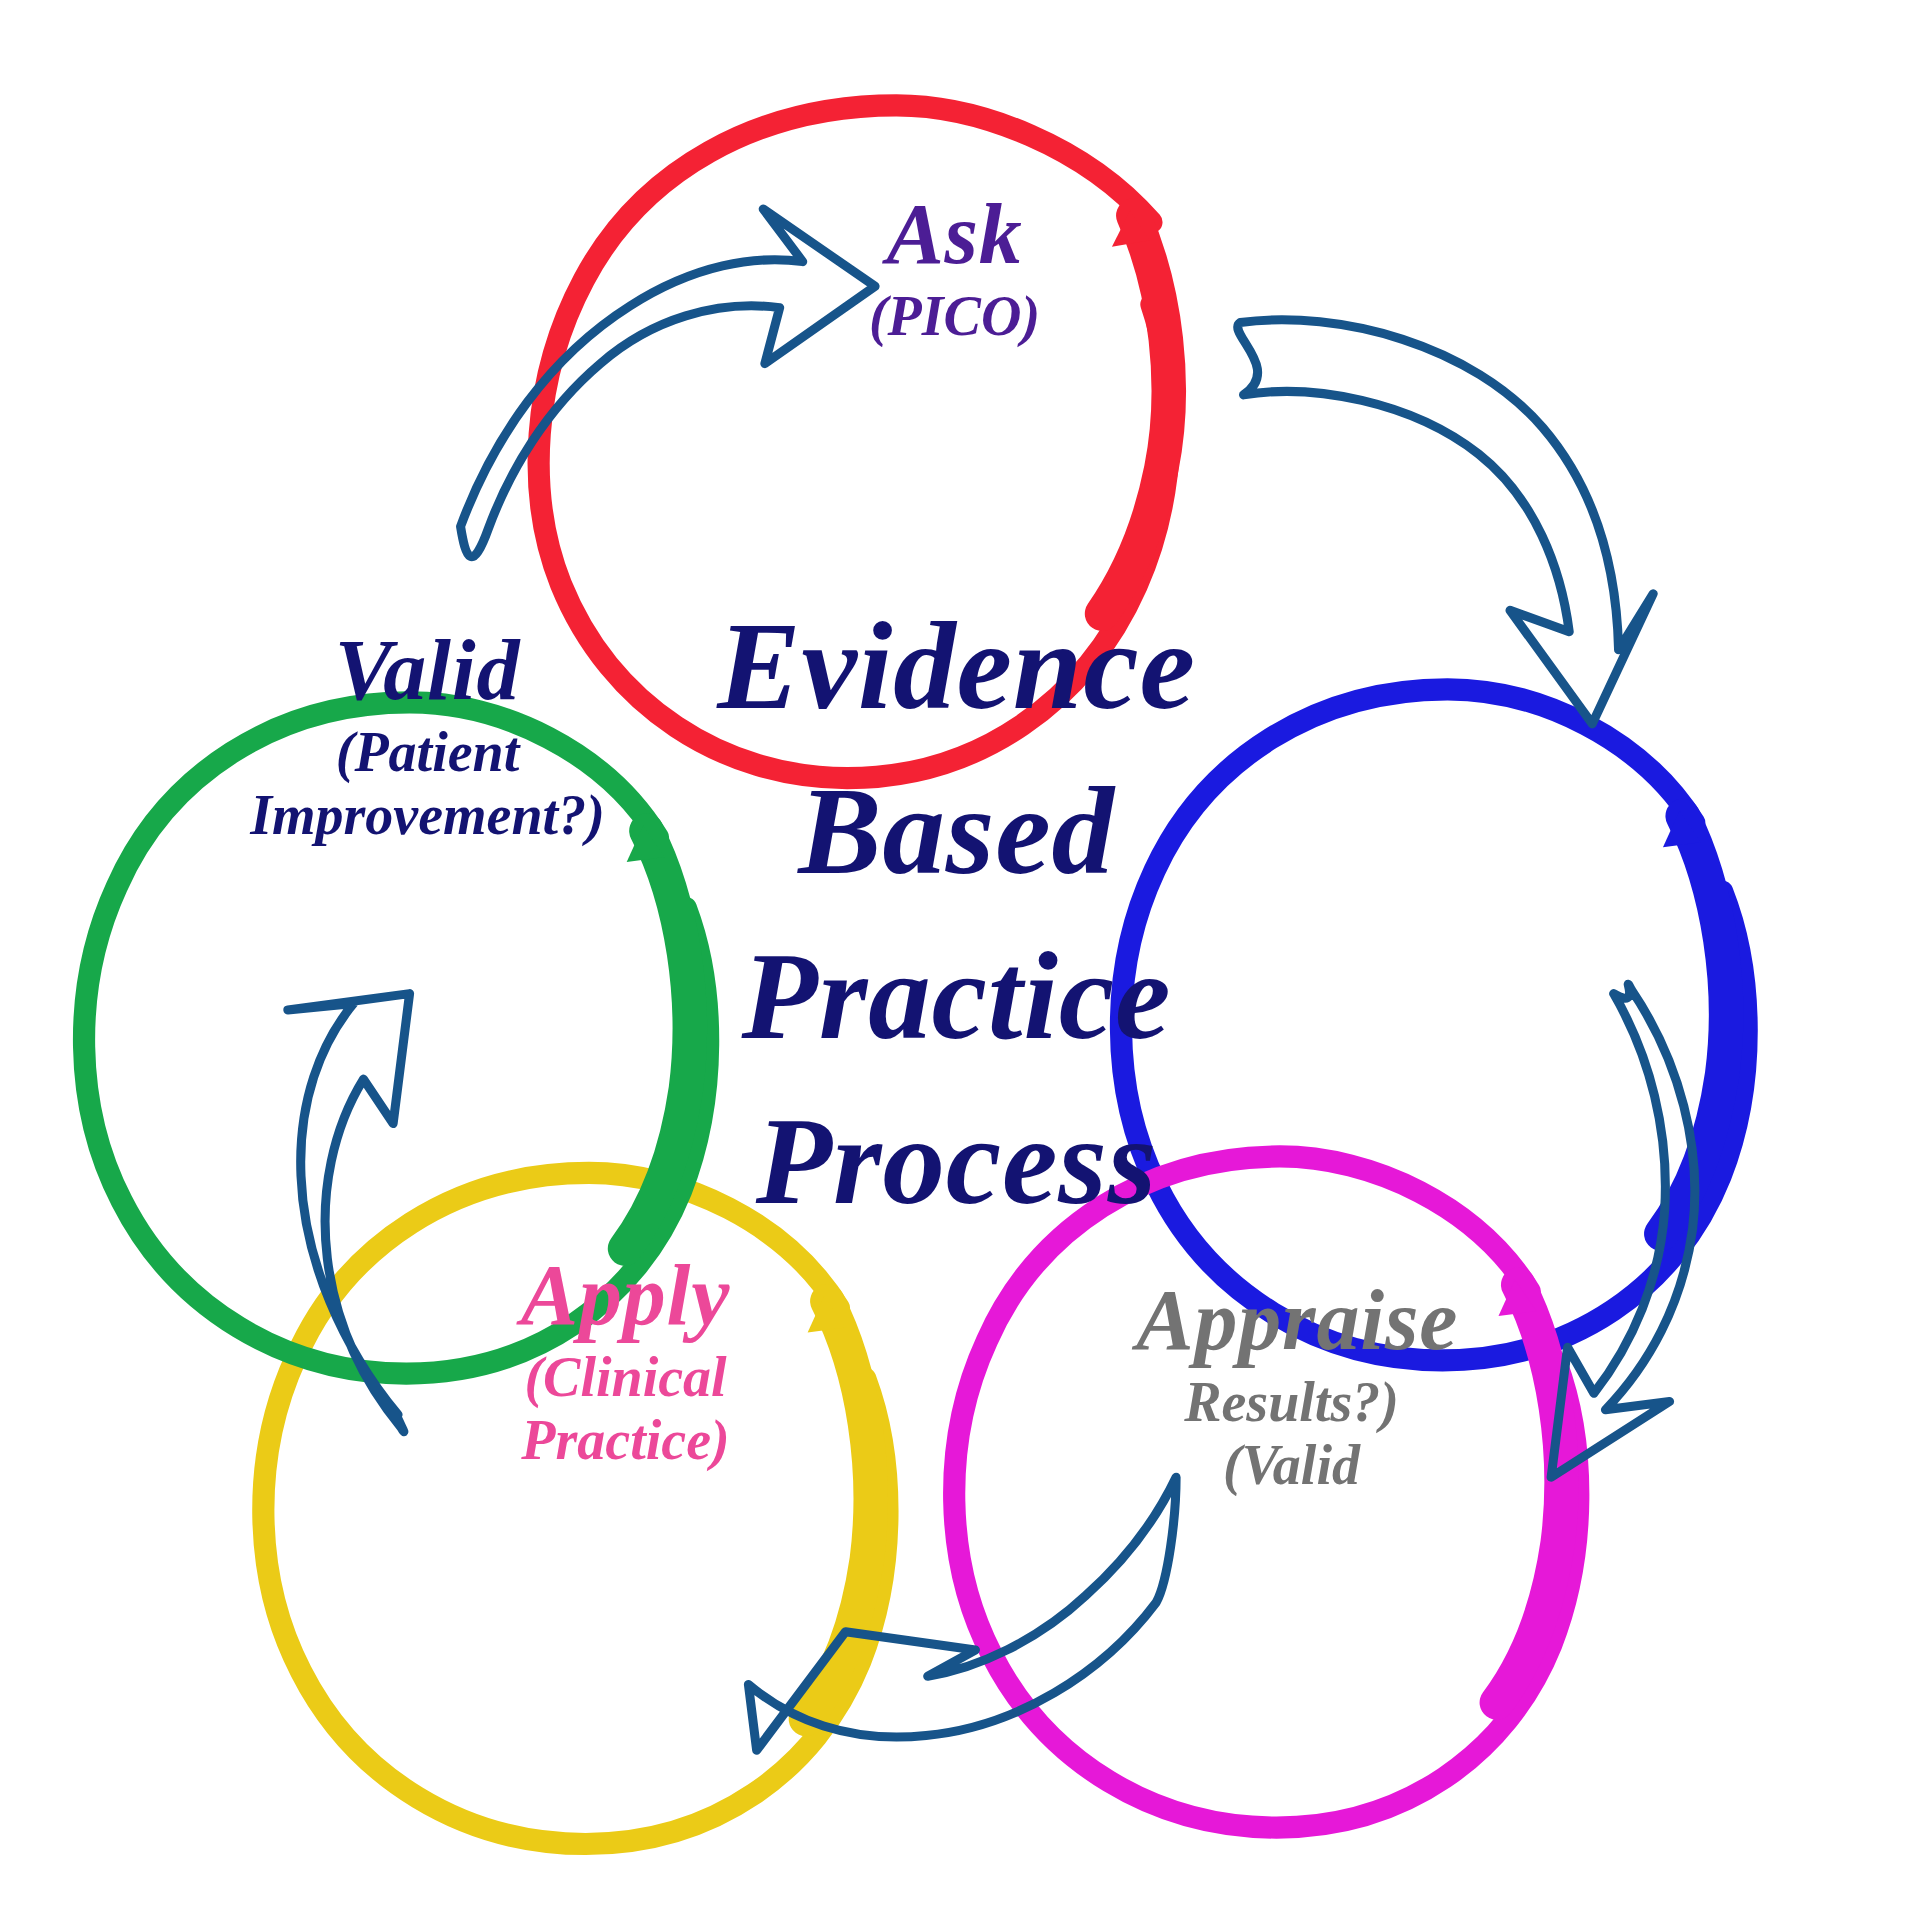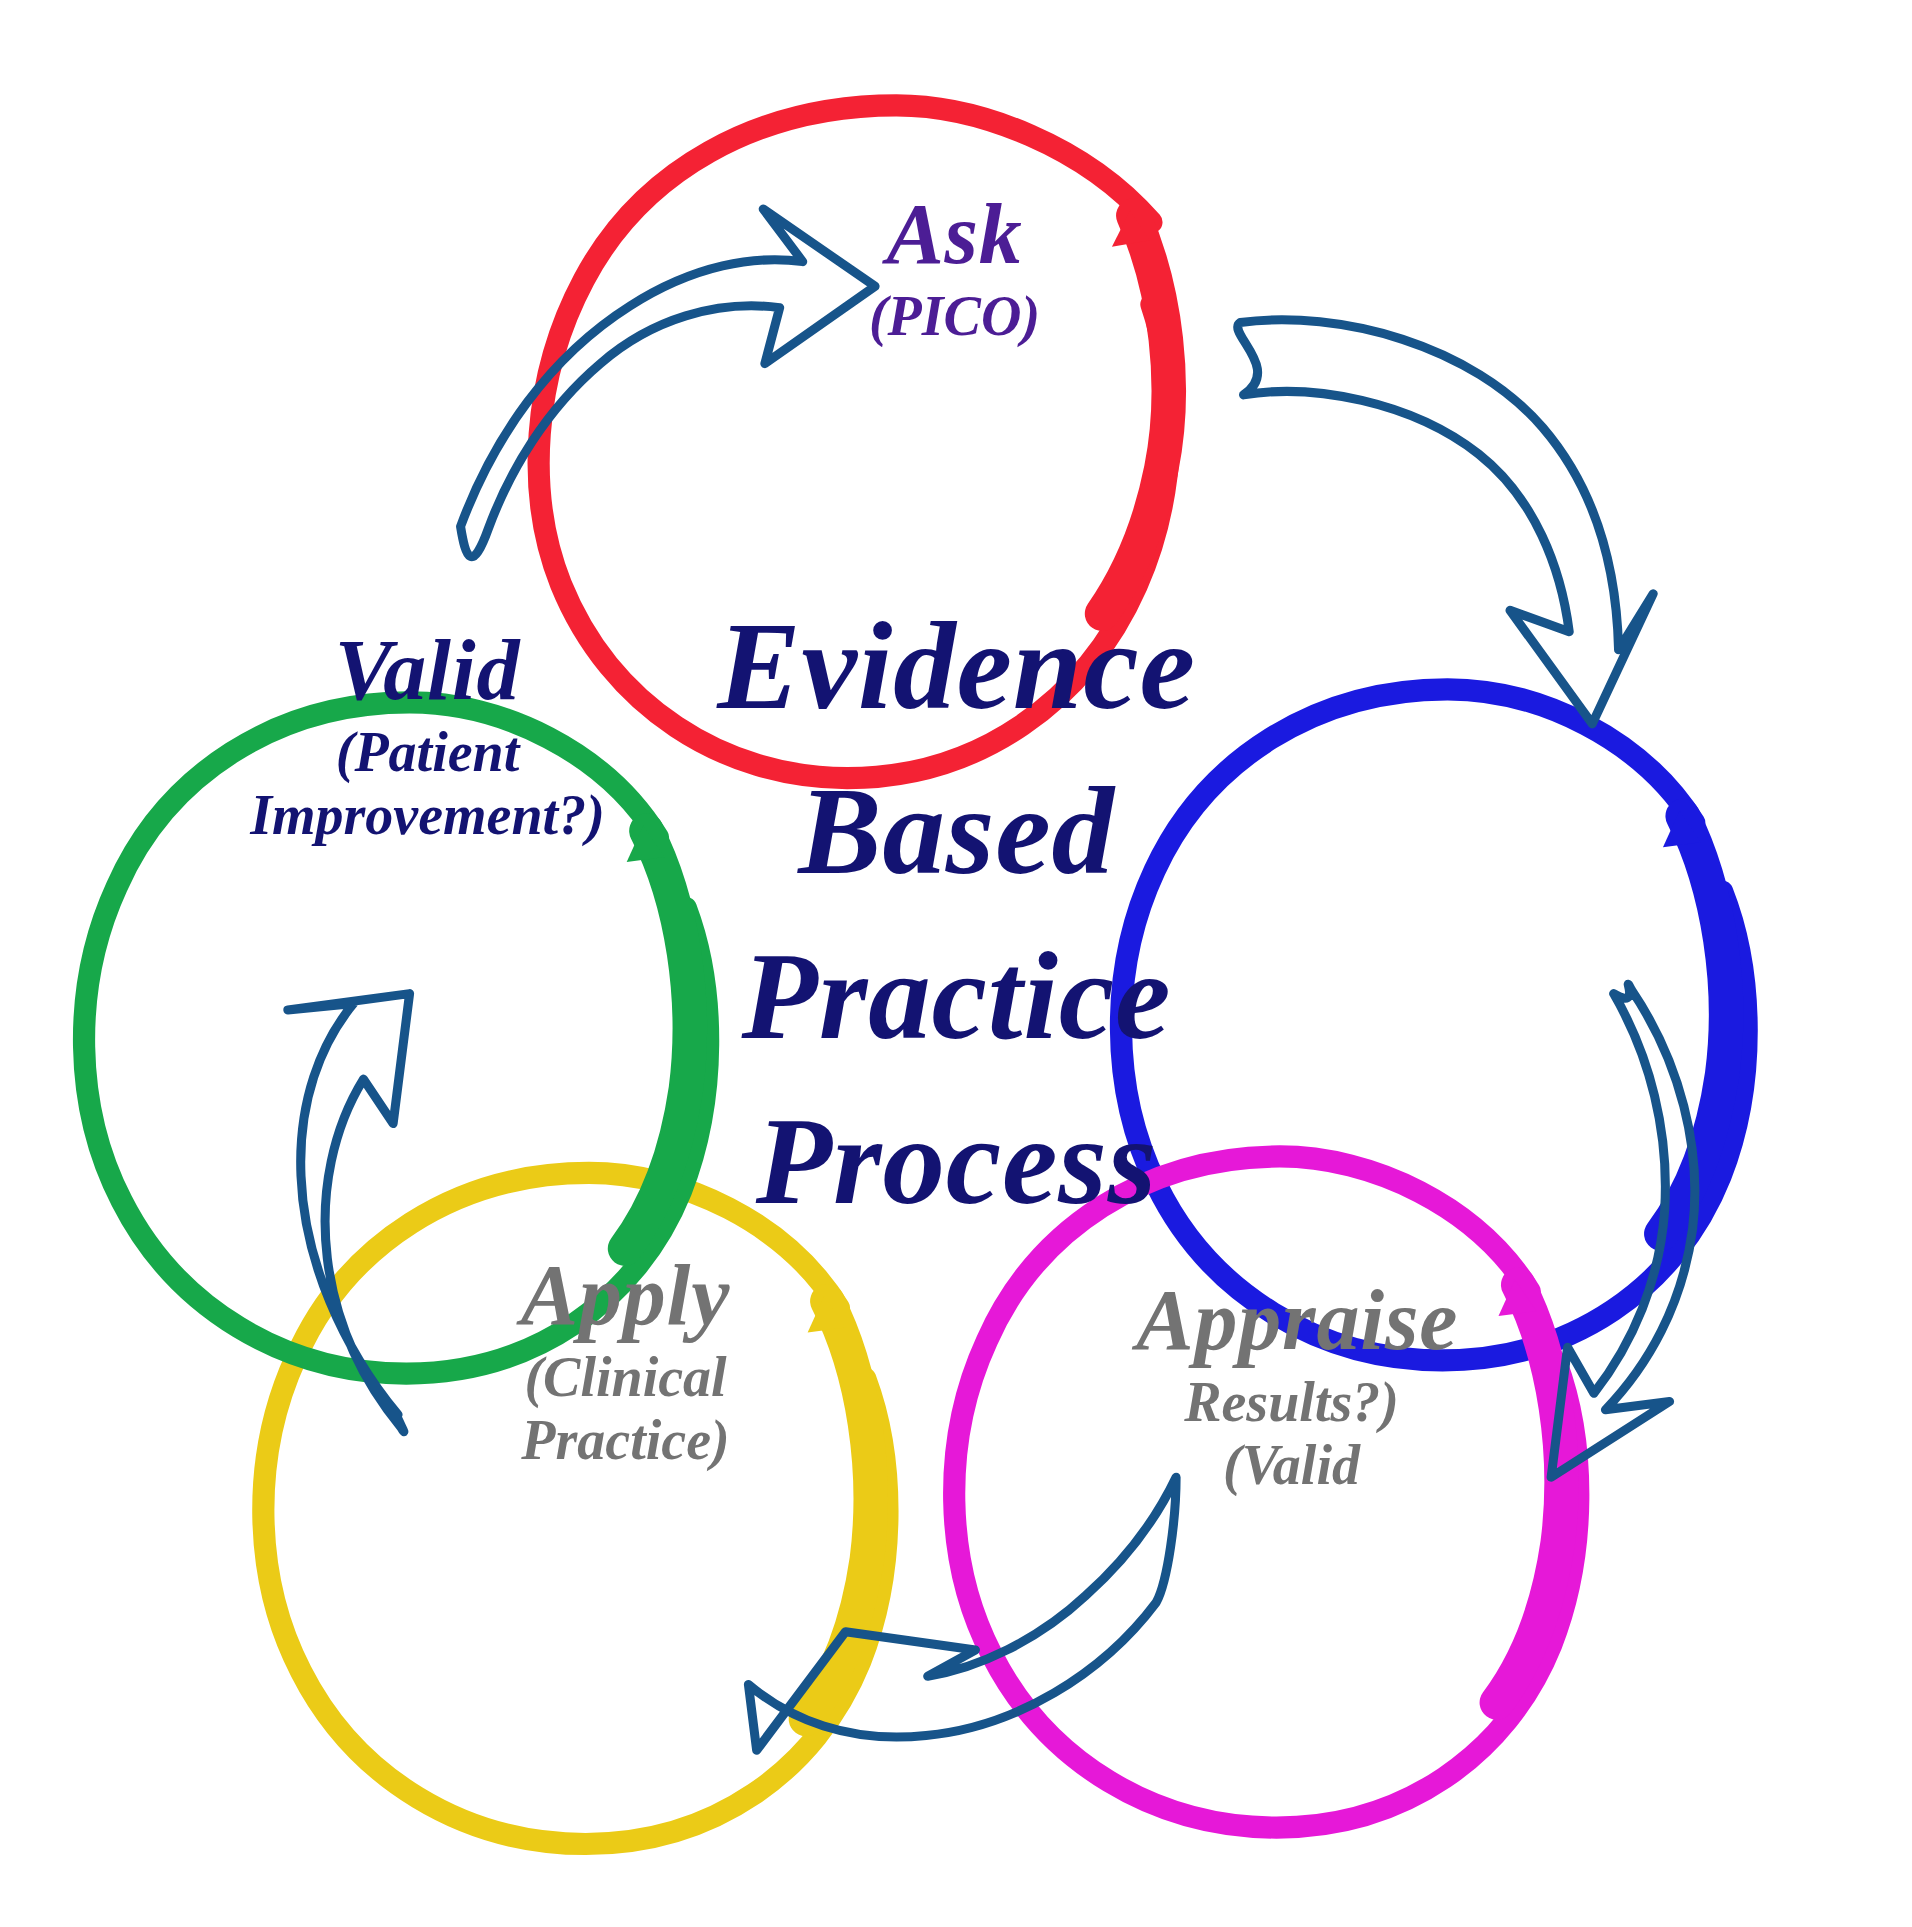--- a/index.html
+++ b/index.html
@@ -228,21 +228,21 @@
 
 
   <div id="label-appraise" class="node-label" style="color: #737373; margin-top: 33px;">
     <span class="main">Appraise</span>
     <span class="sub">
       <span class="sline">Results?)</span>
       <span class="sline">(Valid</span>
     </span>
   </div>
 
-  <div id="label-apply" class="node-label" style="color: #737373;">
+  <div id="label-apply" class="node-label" style="color: #ec4899;">
     <span class="main">Apply</span>
     <span class="sub">
       <span class="sline">(Clinical</span>
       <span class="sline">Practice)</span>
     </span>
   </div>
 
   <div id="label-assess" class="node-label" style="color: rgb(19, 19, 114);">
     <span class="main">Valid</span>
     <span class="sub">

